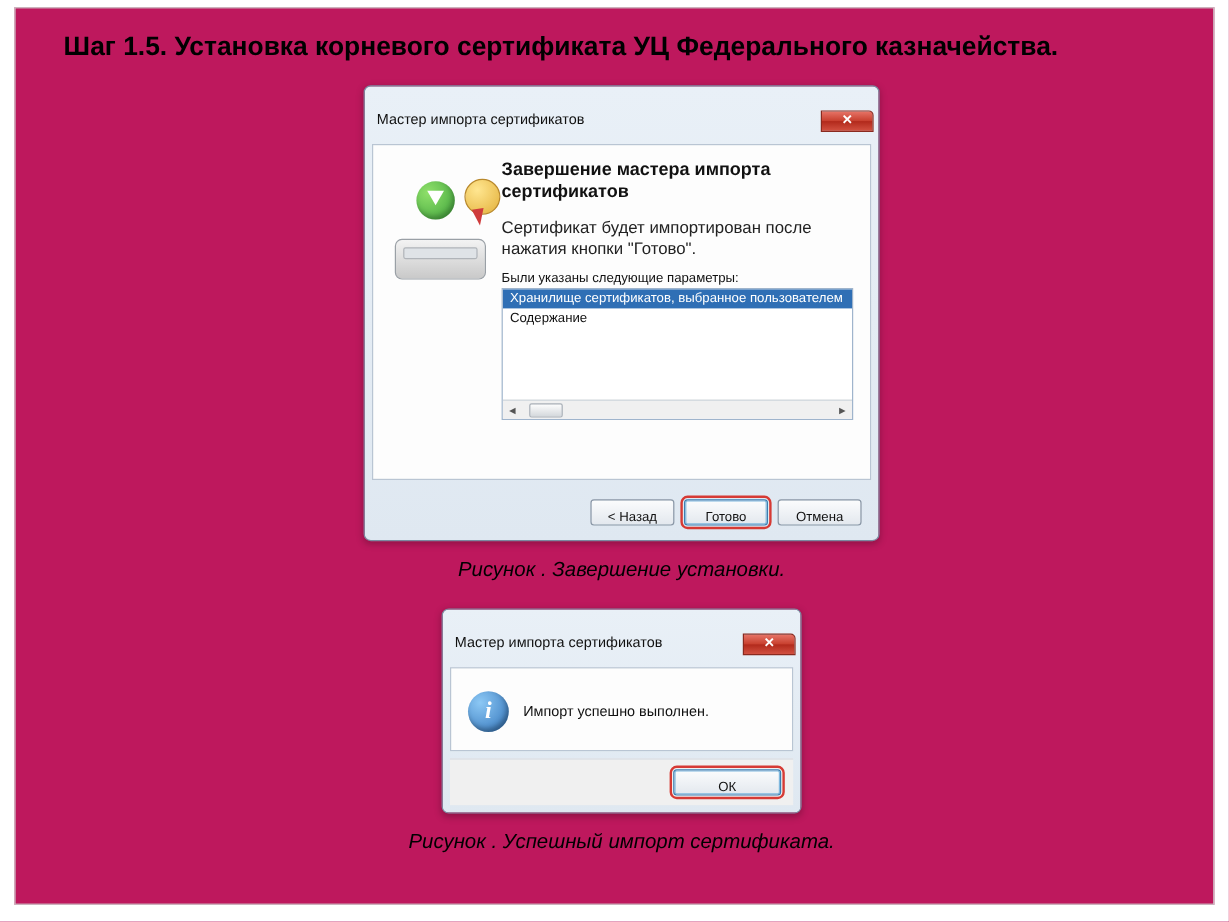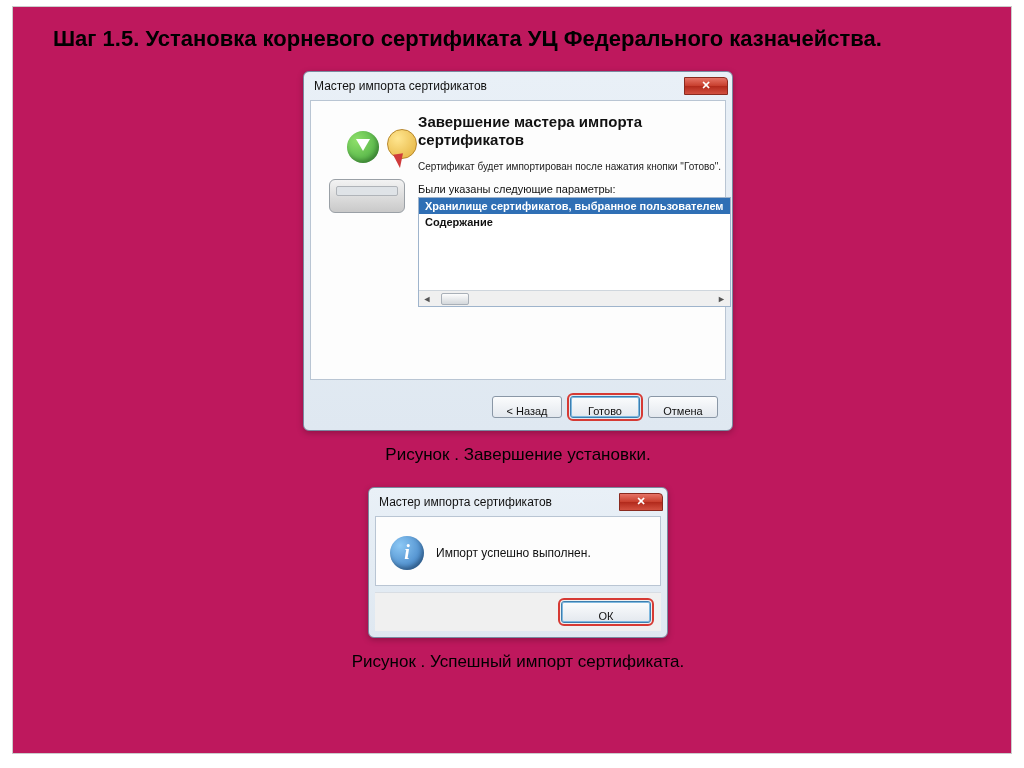--- a/index.html
+++ b/index.html
@@ -55,23 +55,24 @@
     background: linear-gradient(#e9f0f7,#dfe8f1);
     box-shadow: 0 2px 6px rgba(0,0,0,.25);
     font-family: "Segoe UI", Tahoma, sans-serif;
     font-size: 12px;
     color: #111;
     width: 430px;
   }
   .titlebar {
     height: 28px;
     display: flex;
-    align-items: center;
+    align-items: flex-start;
     justify-content: space-between;
     padding: 0 4px 0 10px;
+    margin-top: 20px;
   }
   .titlebar-text { font-size: 12px; }
   .close-btn {
     width: 44px; height: 18px;
     border-radius: 0 4px 0 0;
     background: linear-gradient(#e67366,#c8402f 48%,#b22a1c 52%,#d25040);
     border: 1px solid #8a2a1f;
     display: flex; align-items: center; justify-content: center;
     color: #fff; font-weight: bold; font-size: 11px;
     line-height: 1;
@@ -136,31 +137,31 @@
     border-right:5px solid transparent;
     border-top:14px solid #cf3b3b;
     transform: rotate(-8deg);
   }
 
   .wizard-right { flex: 1; }
   .wizard-heading {
     font-size: 15px; font-weight: bold;
     margin: 2px 0 10px 0; line-height:1.25;
   }
-  .wizard-sub { font-size: 10px; color:#222; line-height:1.3; margin-bottom:10px; }
+  .wizard-sub { font-size: 14px; color:#222; line-height:1.3; margin-bottom:10px; }
   .params-label { font-size: 11px; margin-bottom:2px; }
   .listbox {
     border: 1px solid #9fb4cc;
     height: 110px;
     background:#fff;
     font-size:11px;
     overflow:hidden;
     position:relative;
   }
-  .listbox .row { padding:2px 6px; white-space:nowrap;font-weight:bold; }
+  .listbox .row { padding:2px 6px; white-space:nowrap; }
   .listbox .row.sel { background:#2f6fb5; color:#fff; }
   .lb-scroll {
     height:16px; border-top:1px solid #cfd6dd;
     display:flex; align-items:center;
     background:#f0f0f0;
     position:absolute; left:0; right:0; bottom:0;
   }
   .lb-scroll .thumb {
     height:12px; width:28px; margin-left:6px;
     background:linear-gradient(#fdfdfd,#d4d8dc);
@@ -218,20 +219,21 @@
   .msgbox .button-row {
     border-top:1px solid #d8dde3;
     background:#f0f0f0;
     margin:0 6px 6px 6px;
     padding:8px 10px;
   }
 
   .caption {
     font-size: 17px;
     margin: 4px 0 12px 0;
+    font-style: italic;
   }
 </style>
 </head>
 <body>
 
 <div class="slide">
 
   <div class="title">Шаг 1.5. Установка корневого сертификата УЦ Федерального казначейства.</div>
 
   <div class="content">

